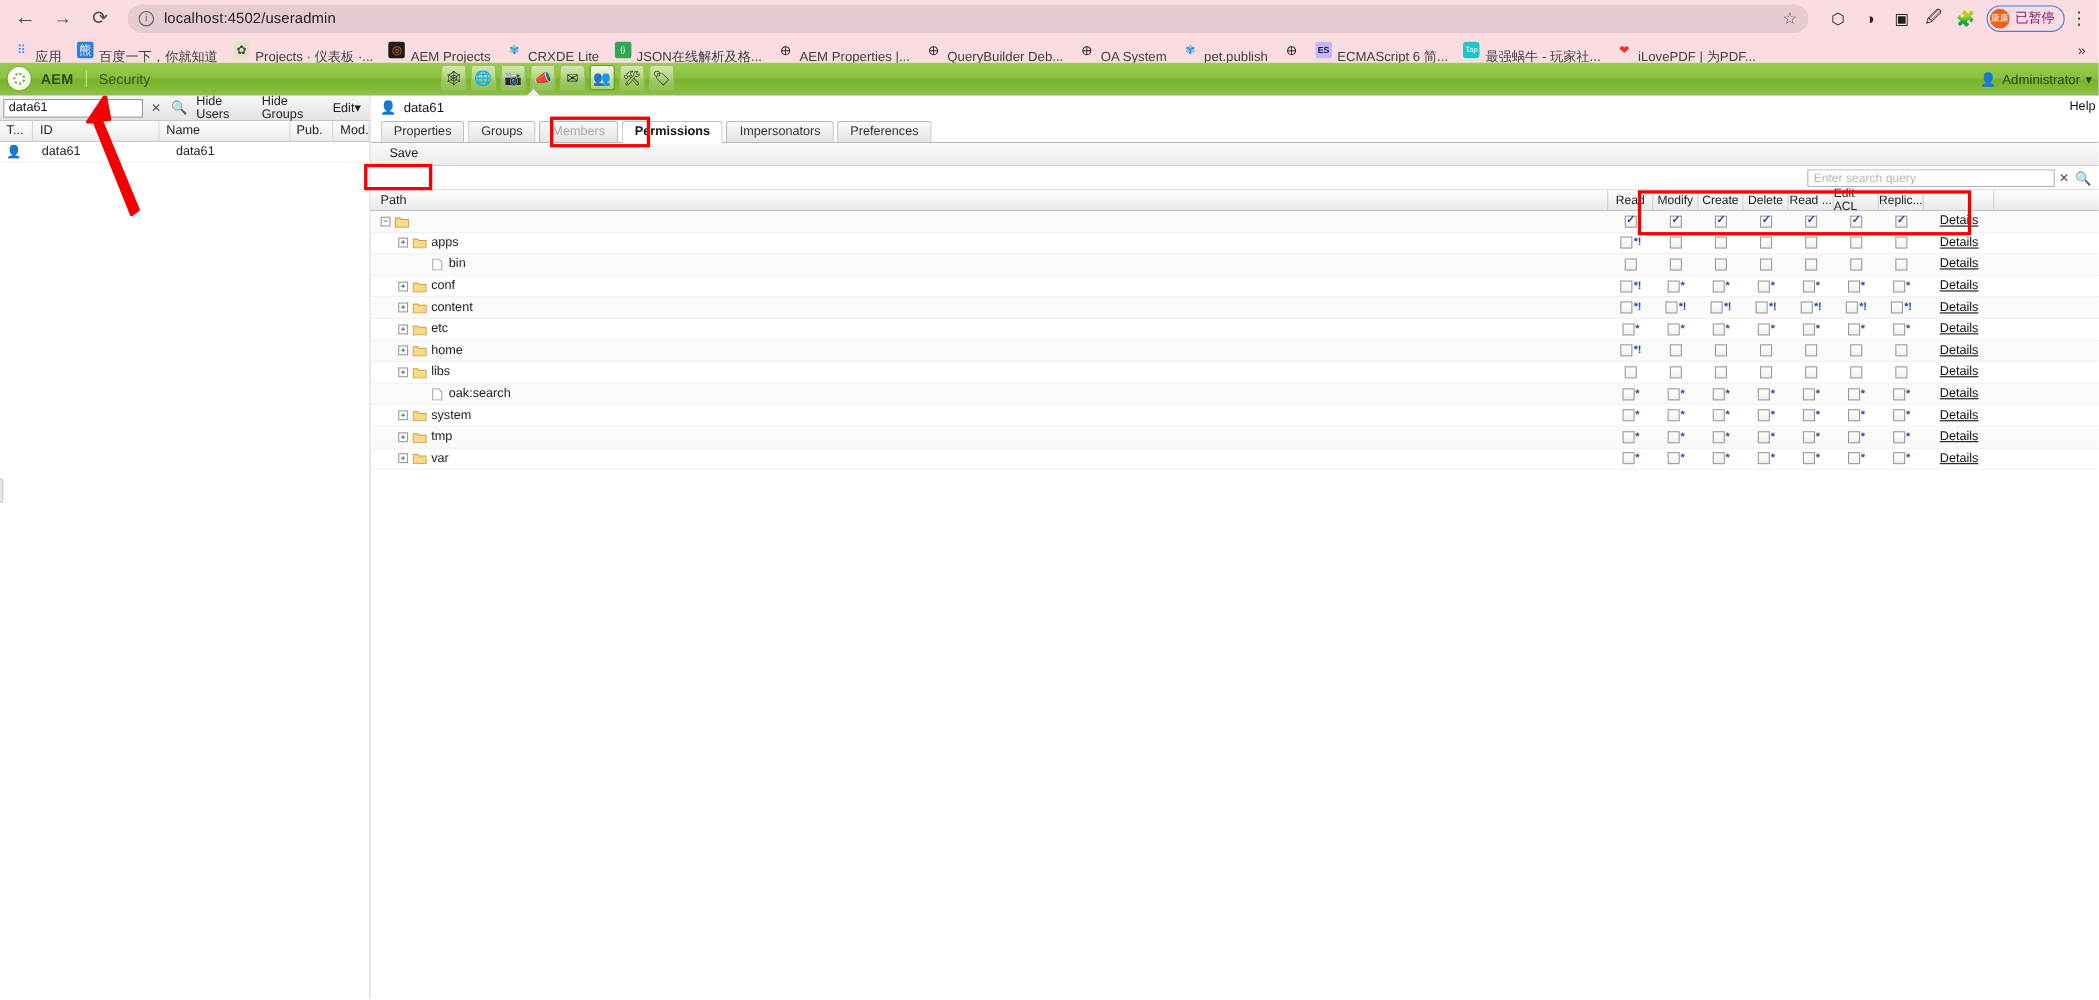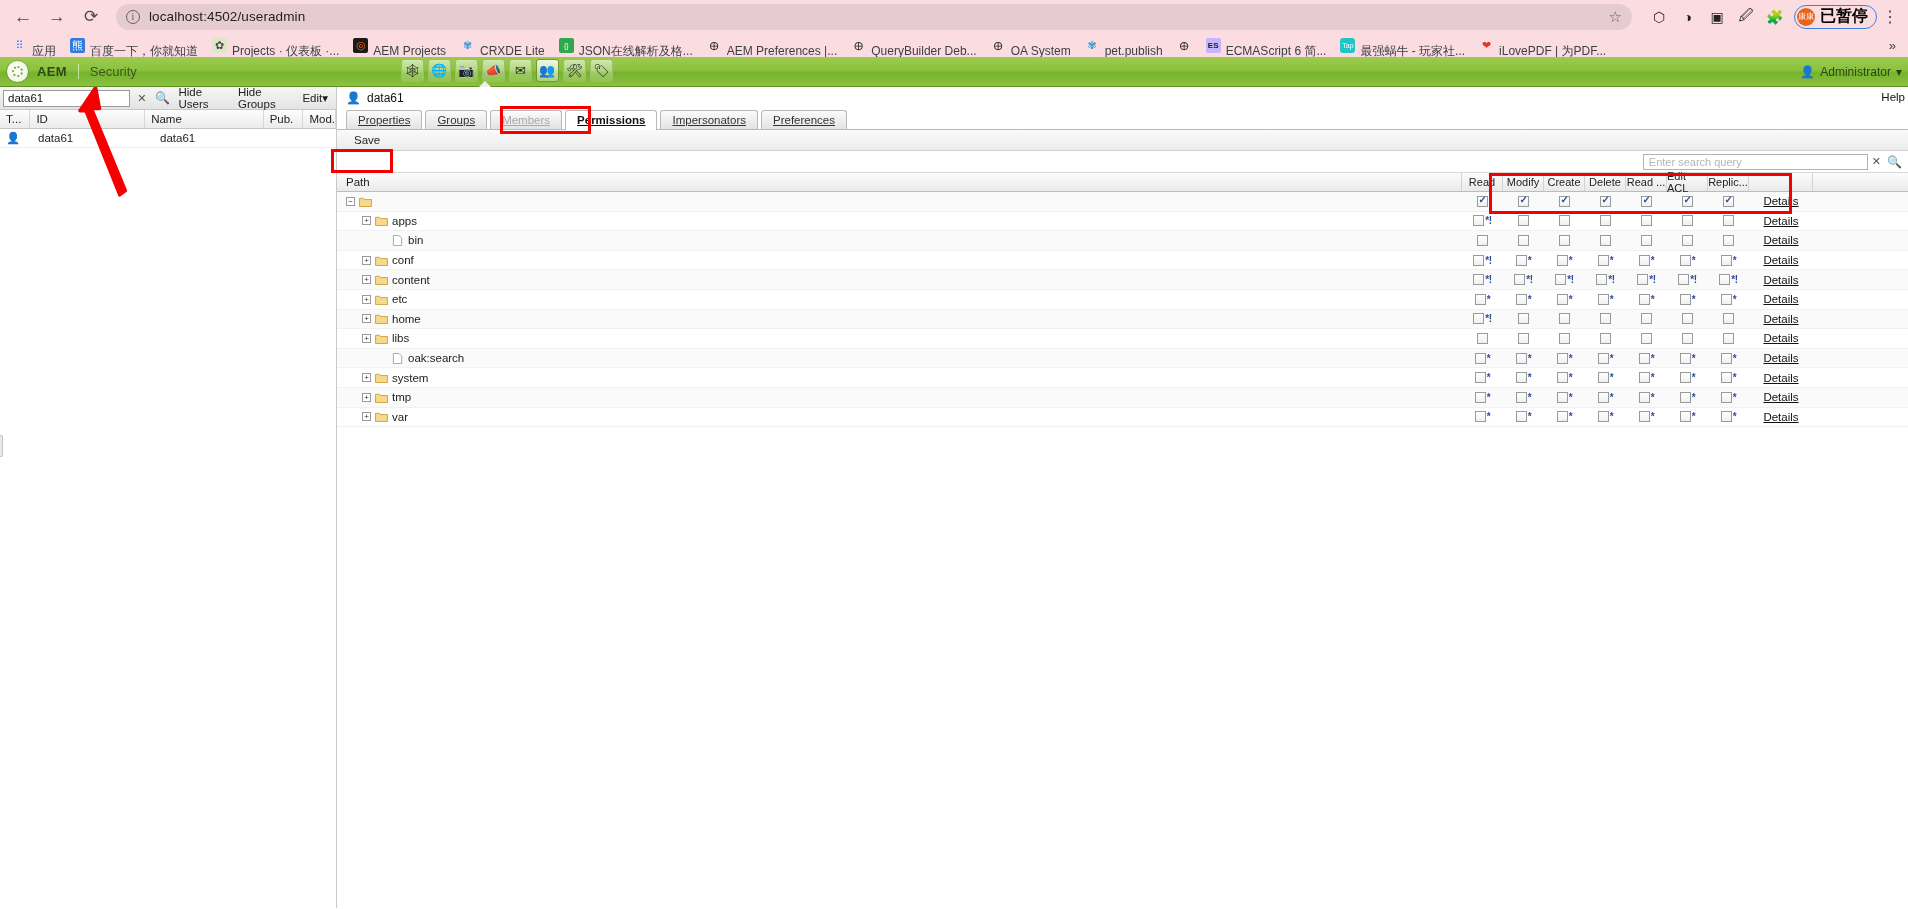--- a/index.html
+++ b/index.html
@@ -32,21 +32,21 @@
   .navicons { display:flex; align-items:center; gap:3px; padding-left:4px; }
   .navicons .ic { width:26px; height:26px; display:flex; align-items:center; justify-content:center; font-size:14px;}
   .profilepill {
     display:flex; align-items:center; gap:5px; border:1.5px solid #3d7fe0; border-radius:14px;
     padding:1px 8px 1px 2px; height:24px; margin-left:3px;
   }
   .profilepill .av {
     width:18px;height:18px;border-radius:50%;background:#e8641c;color:#fff;font-size:8px;
     display:flex;align-items:center;justify-content:center;
   }
-  .profilepill .pl { font-size:16px; color:#000000;font-weight:bold; }
+  .profilepill .pl { font-size:12px; color:#701a75; }
   .kebab { font-size:16px; color:#3c4043; width:20px; text-align:center; }
 
   .bookmarks { height:24px; display:flex; align-items:center; padding:0 6px; gap:2px; font-size:12px; }
   .bm { display:flex; align-items:center; gap:5px; padding:2px 6px; border-radius:4px; white-space:nowrap; color:#3c4043; }
   .bm .fav { width:15px; height:15px; flex:none; display:flex; align-items:center; justify-content:center; font-size:11px; border-radius:2px; }
   .bm-label { font-size:12px;margin-top:12px; }
   .chev { margin-left:auto; padding-right:6px; font-size:13px; color:#3c4043; }
 
   
   .aemhdr {
@@ -97,21 +97,21 @@
   .urow { height:19px; display:flex; font-size:11.5px; align-items:center; border-bottom:1px solid #f0f0f0; }
   .urow>div { display:flex; align-items:center; padding-left:6px; }
 
   
   .crumb { height:21px; display:flex; align-items:center; gap:6px; padding-left:9px; font-size:12px; color:#111;
            background:#fff; }
   .tabrow { height:22px; display:flex; align-items:flex-end; gap:3px; padding-left:9px; position:relative;
             border-bottom:1px solid #b9b9b9; }
   .tab { height:19px; padding:0 11px; display:flex; align-items:center; font-size:11.5px;
          border:1px solid #b9b9b9; border-bottom:none; border-radius:3px 3px 0 0;
-         background:linear-gradient(to bottom,#fbfbfb,#e3e3e3); color:#333;text-decoration:underline; }
+         background:linear-gradient(to bottom,#fbfbfb,#e3e3e3); color:#333; }
   .tab.dis { color:#aaa;justify-content:center; }
   .tab.active { background:#fff; color:#111; font-weight:bold; position:relative; z-index:3; }
   .tab.active:after{ content:""; position:absolute;left:0;right:0;bottom:-1px;height:1px;background:#fff;}
 
   .savebar { height:21px; display:flex; align-items:center; padding-left:9px; border-bottom:1px solid #d0d0d0;
              background:linear-gradient(to bottom,#fafafa,#ececec); }
   .savebtn { font-size:11.5px; color:#222; padding:2px 8px; }
 
   .qbar { height:22px; display:flex; align-items:center; justify-content:flex-end; background:#fff;
           border-bottom:1px solid #d8d8d8; padding-right:4px; }
@@ -199,21 +199,21 @@
       <div class="bm">
         <span class="fav" style="color: rgb(45, 156, 219); background: transparent;">✾</span>
         <span class="bm-label">CRXDE Lite</span>
       </div>
       <div class="bm">
         <span class="fav" style="color: rgb(255, 255, 255); background: rgb(47, 168, 79); font-size: 7px;">{}</span>
         <span class="bm-label">JSON在线解析及格...</span>
       </div>
       <div class="bm">
         <span class="fav" style="color: rgb(27, 27, 27); background: transparent;">🜨</span>
-        <span class="bm-label">AEM Preferences |...</span>
+        <span class="bm-label">AEM Properties |...</span>
       </div>
       <div class="bm">
         <span class="fav" style="color: rgb(27, 27, 27); background: transparent;">🜨</span>
         <span class="bm-label">QueryBuilder Deb...</span>
       </div>
       <div class="bm">
         <span class="fav" style="color: rgb(27, 27, 27); background: transparent;">🜨</span>
         <span class="bm-label">OA System</span>
       </div>
       <div class="bm">

